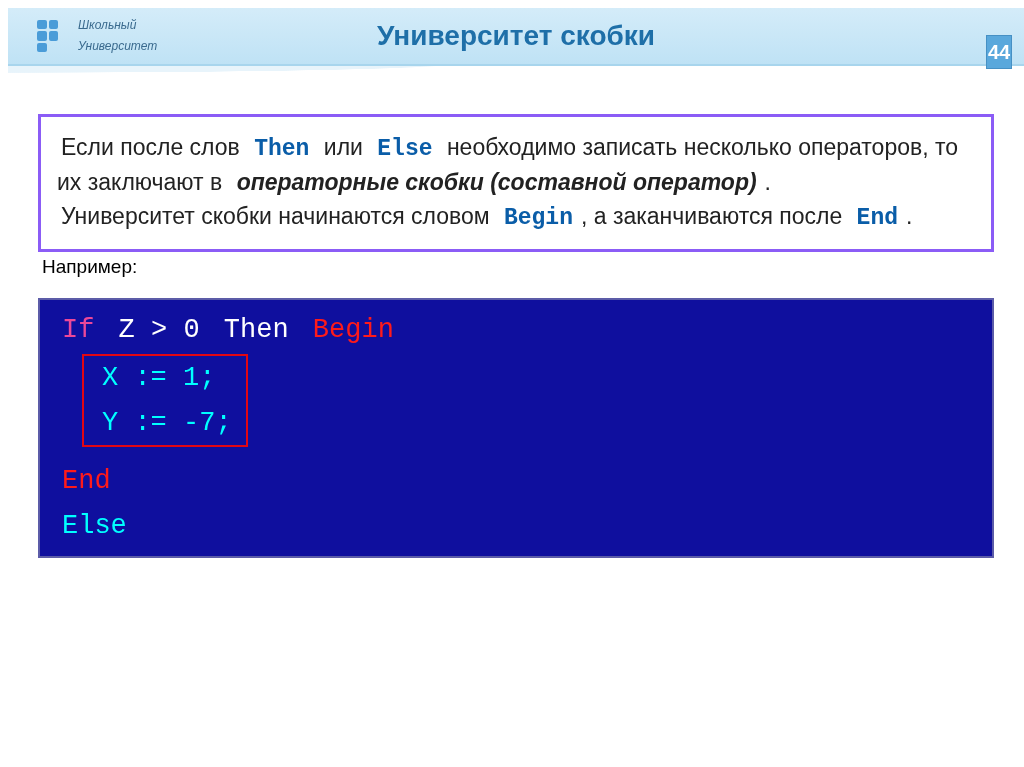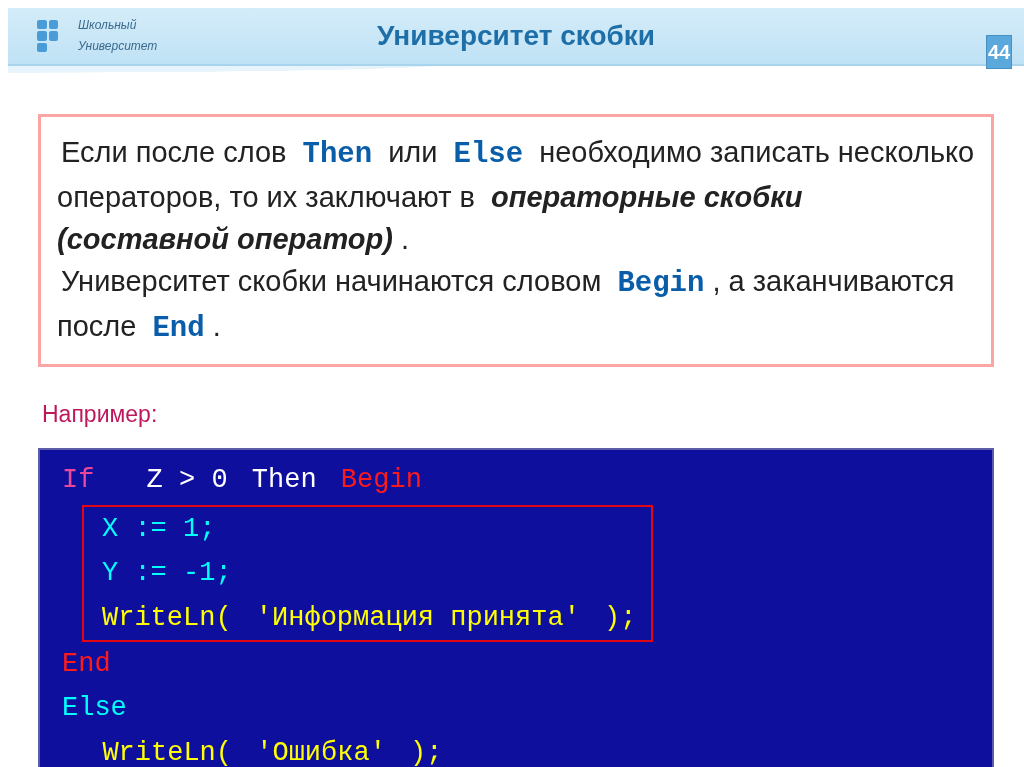--- a/index.html
+++ b/index.html
@@ -73,61 +73,60 @@
   .swoosh {
     width: 100%;
     height: 20px;
     background: radial-gradient(ellipse at top left, #e8f4fb 30%, transparent 31%);
     margin-top: -2px;
   }
   .content {
     padding: 30px 30px 0 30px;
   }
   .info-box {
-    border: 3px solid #fca5a5;
+    border: 3px solid #8b5cf6;
     padding: 14px 16px;
-    font-size: 29px;
+    font-size: 23px;
     line-height: 1.45;
     color: #222;
   }
   .info-box .kw {
     font-family: "Courier New", monospace;
     color: #0a5da8;
     font-weight: bold;
   }
   .info-box .bold-it {
     font-weight: bold;
     font-style: italic;
   }
   .example-label {
-    margin-top: 30px;
-    font-size: 23px;
-    color: #be185d;
+    font-size: 19px;
+    color: #000000;
   }
   .code-box {
     margin-top: 16px;
     background: #0f0f9e;
     border: 2px solid #5c5ca8;
     padding: 8px 14px 8px 14px;
     font-family: "Courier New", monospace;
     font-size: 27px;
     line-height: 1.35;
     position: relative;
   }
   .code-box .if-kw { color: #ec4899; }
-  .code-box .var { color: #ffffff; margin-left: 28px; }
+  .code-box .var { color: #ffffff; }
   .code-box .then-kw { color: #ffffff; }
   .code-box .begin-kw { color: #ff1a1a; }
   .code-box .end-kw { color: #ff1a1a; }
   .code-box .ops { color: #00ffff; }
   .code-box .else-kw { color: #00ffff; }
   .code-box .proc { color: #ffff00; }
   .inner-highlight {
     border: 2px solid #e30613;
-    margin: 2px 0 0 28px;
+    margin: 2px 0 12px 28px;
     padding: 0 6px 0 10px;
     display: inline-block;
   }
   .code-line { white-space: pre; }
 </style>
 </head>
 <body>
 
 <div class="header">
   <div class="logo-block">
@@ -160,22 +159,20 @@
     <span>Университет скобки начинаются словом </span><span class="kw">Begin</span><span>, а заканчиваются после </span><span class="kw">End</span><span>.</span>
   </div>
 
   <div class="example-label">Например:</div>
 
   <div class="code-box">
     <div class="code-line"><span class="if-kw">If </span><span class="var">Z &gt; 0 </span><span class="then-kw">Then </span><span class="begin-kw">Begin</span></div>
 
     <div class="inner-highlight">
       <div class="code-line"><span class="ops">X := 1;</span></div>
-      <div class="code-line"><span class="ops">Y := -1;</span></div>
-      <div class="code-line"><span class="proc">WriteLn( </span><span class="proc">'Информация принята' </span><span class="proc">);</span></div>
+      <div class="code-line"><span class="ops">Y := -7;</span></div>
     </div>
 
     <div class="code-line"><span class="end-kw">End</span></div>
     <div class="code-line"><span class="else-kw">Else</span></div>
-    <div class="code-line"><span class="proc">  </span><span class="proc">WriteLn( </span><span class="proc">'Ошибка' </span><span class="proc">);</span></div>
   </div>
 
 </div>
 
 </body></html>

